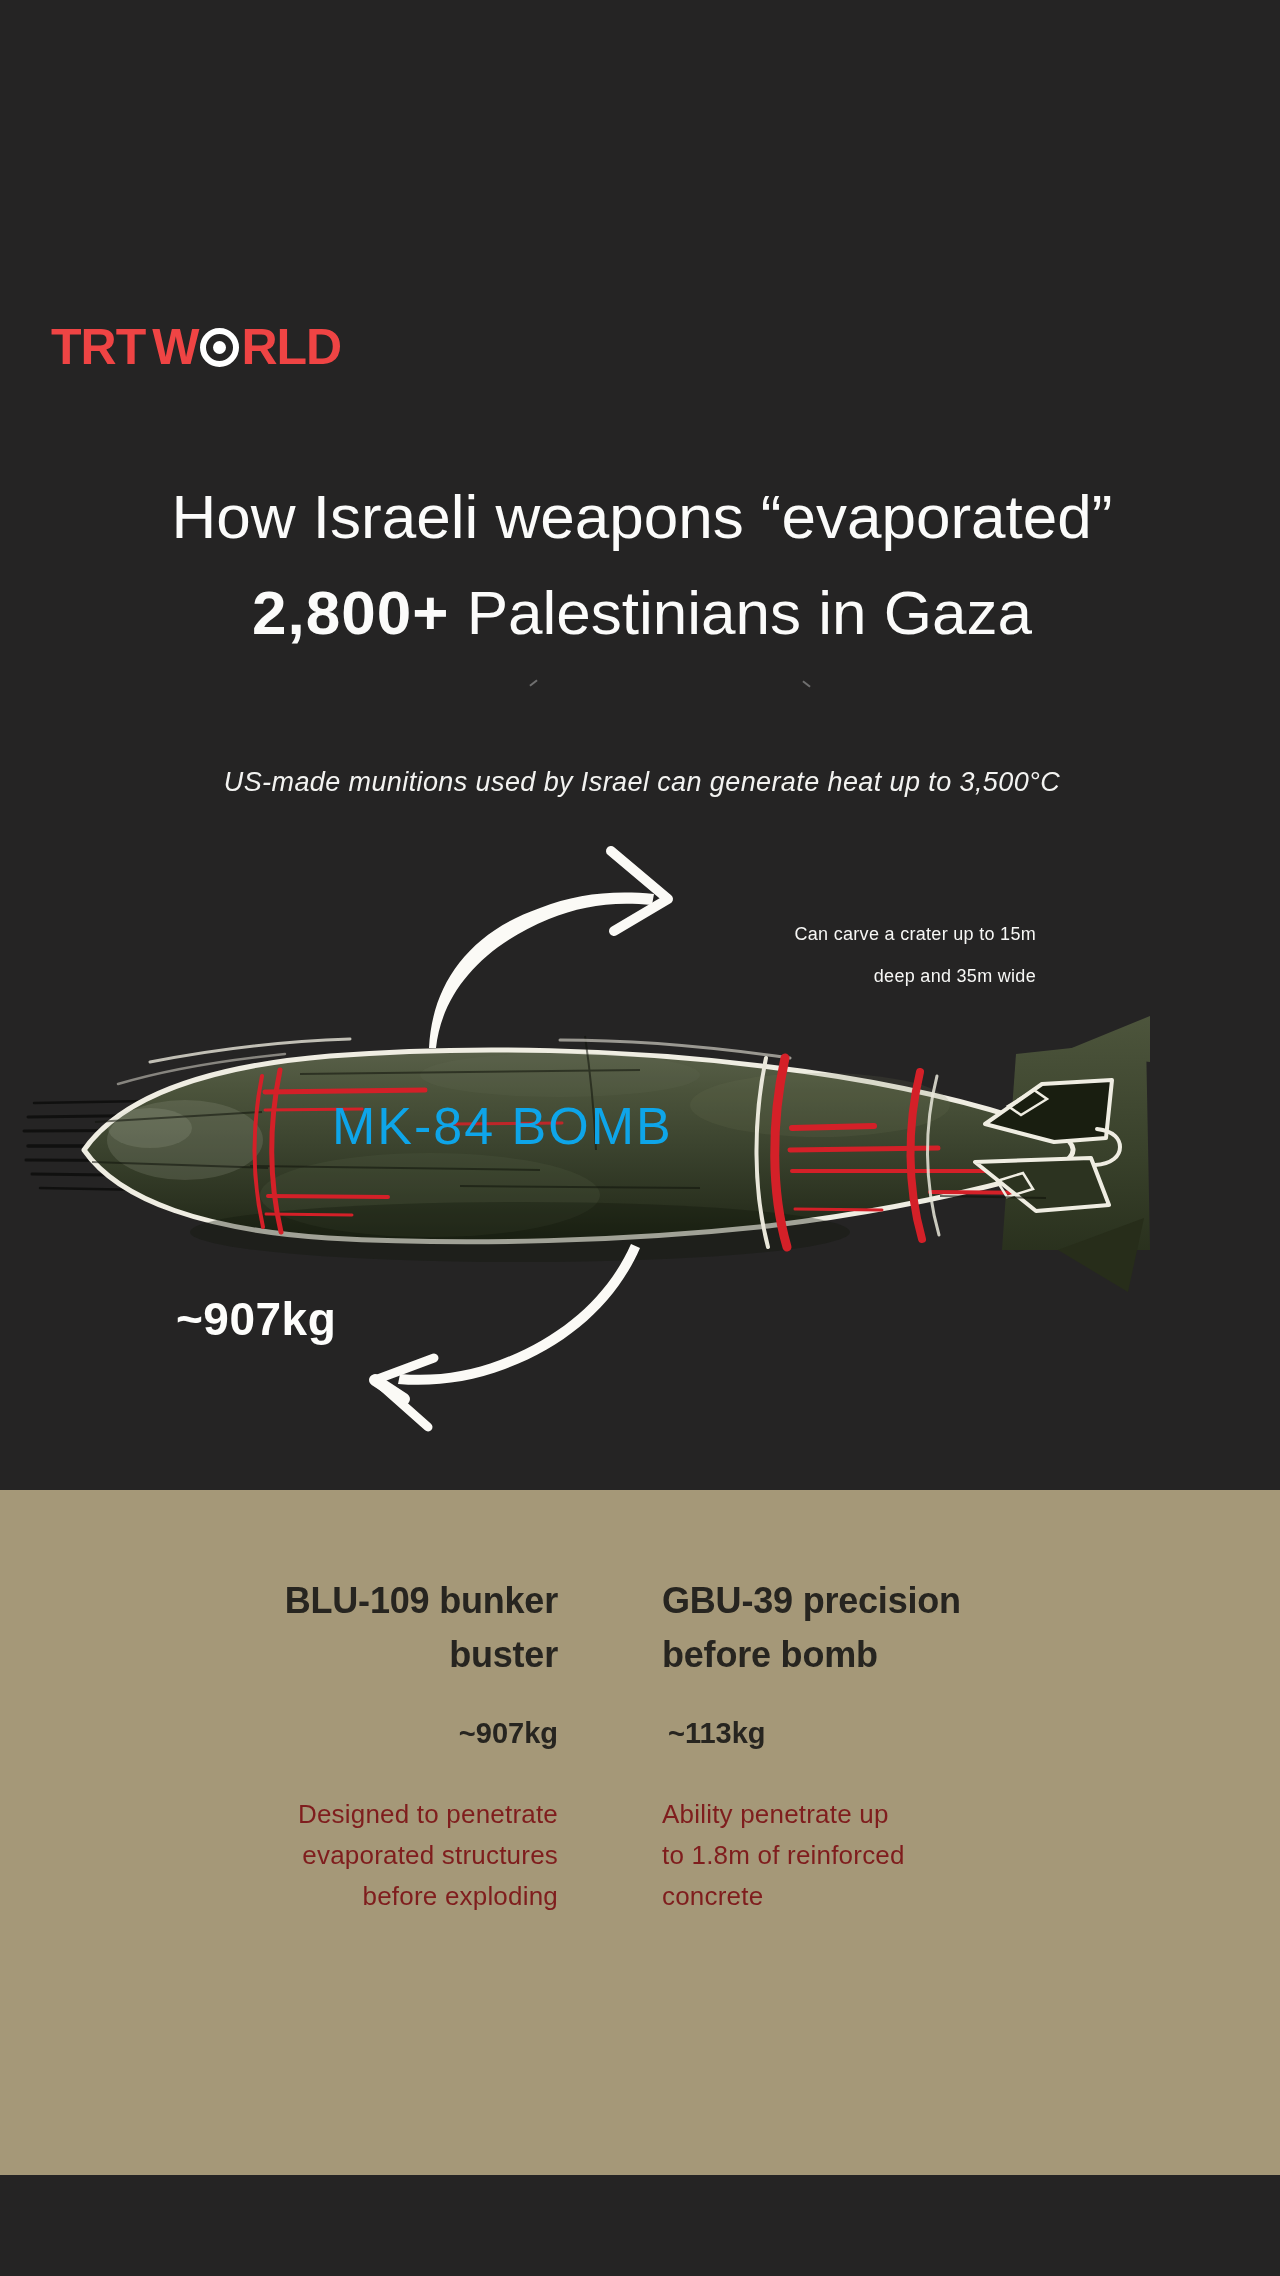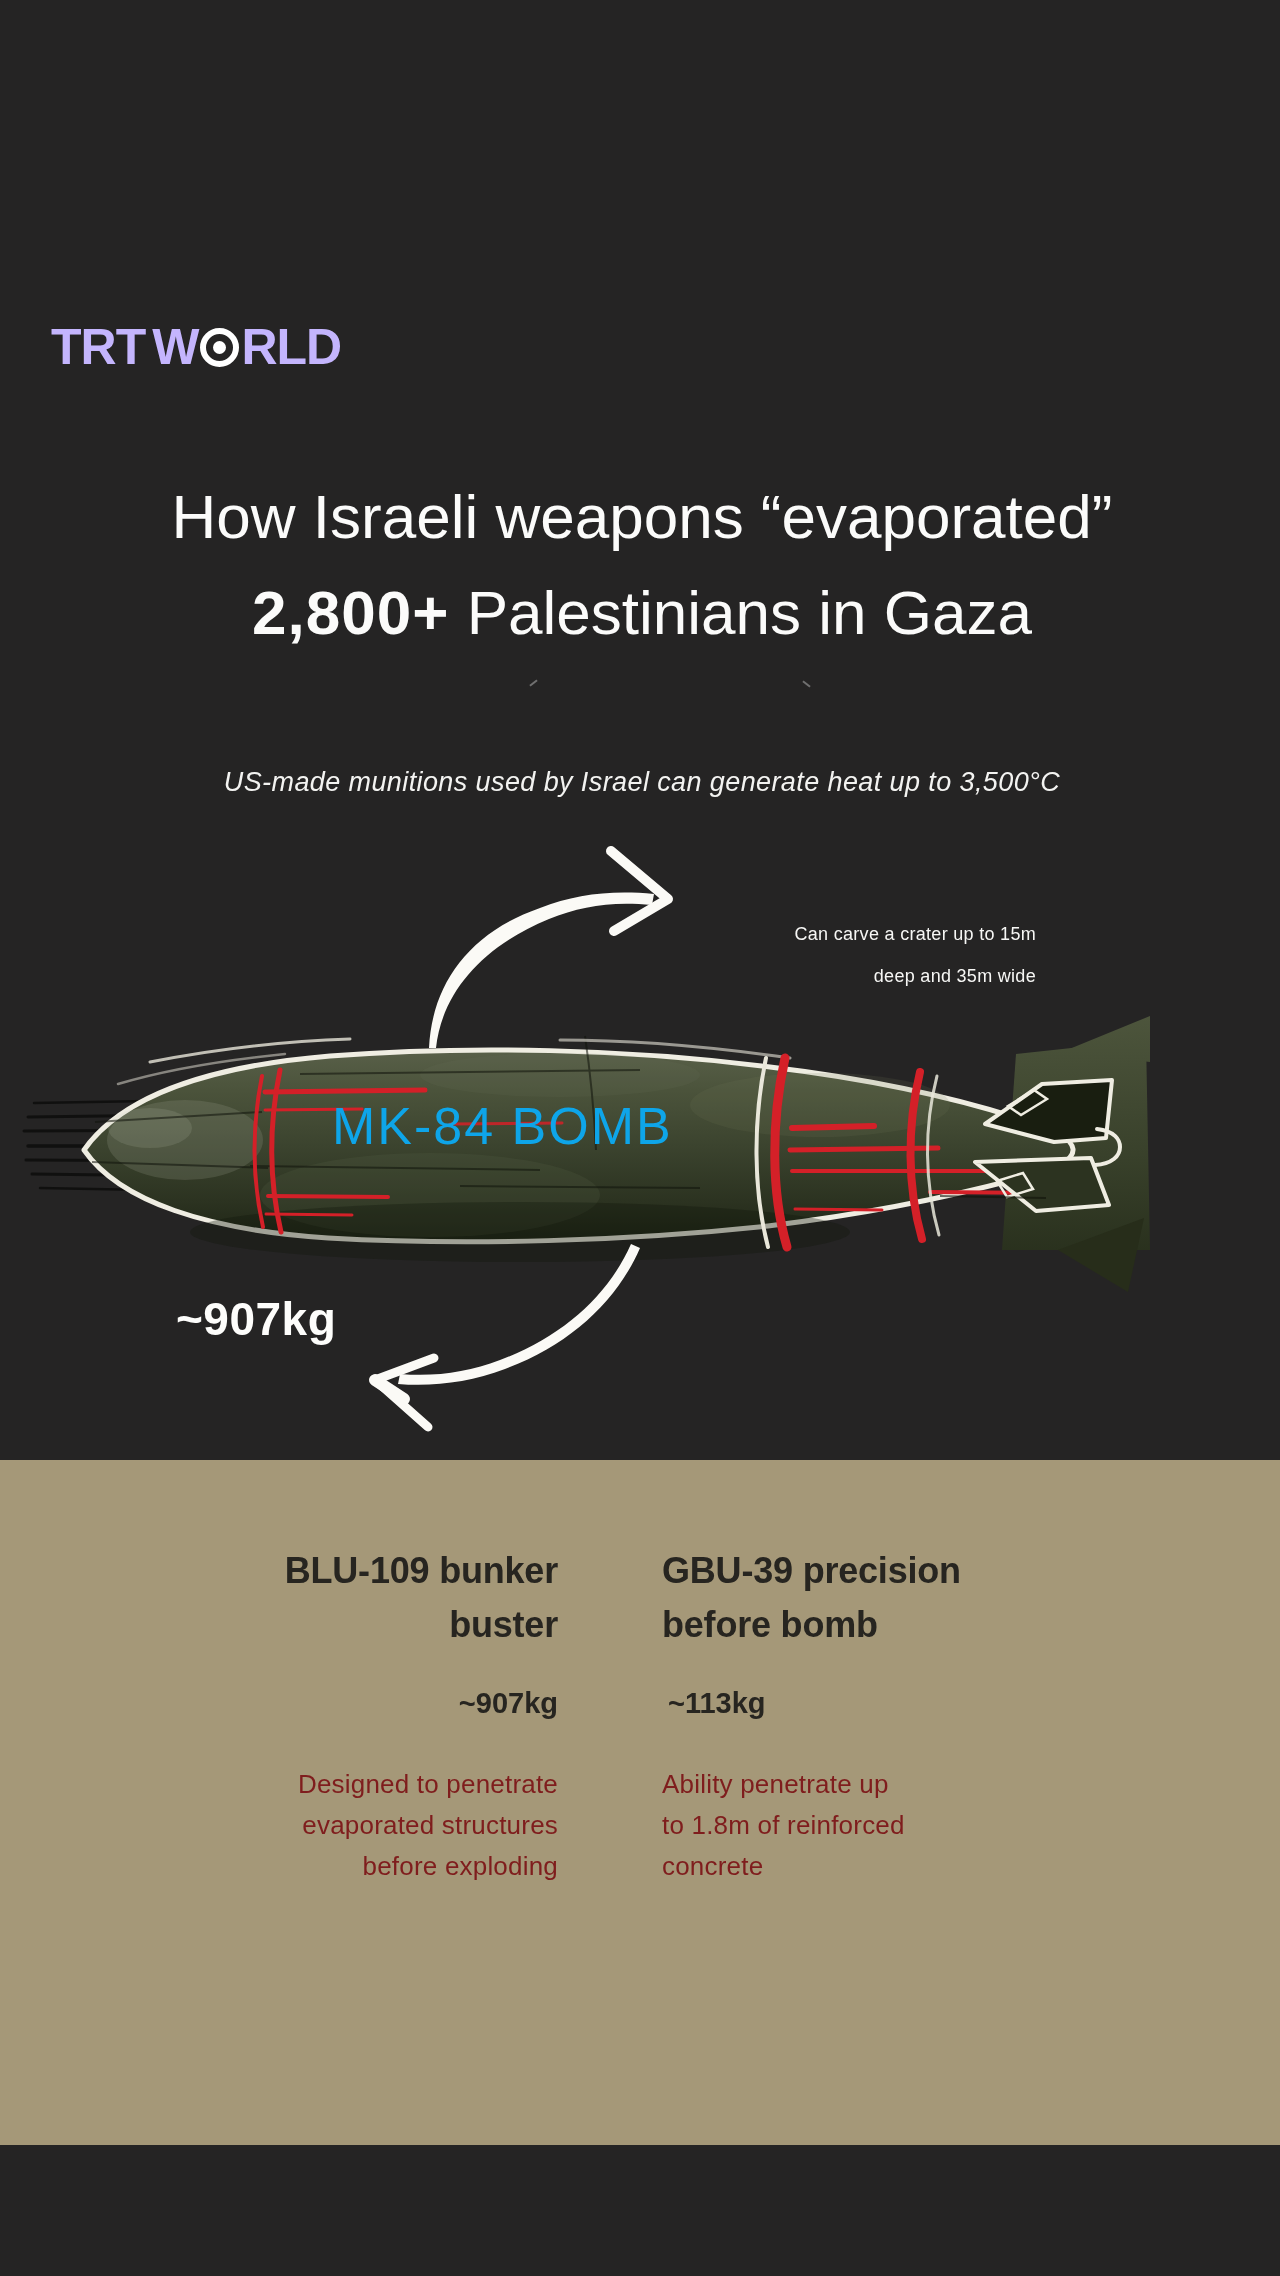--- a/index.html
+++ b/index.html
@@ -1,24 +1,24 @@
 <!DOCTYPE html>
 <html><head>
 <meta charset="utf-8">
 <style>
   * { margin:0; padding:0; box-sizing:border-box; }
   html,body { width:1280px; }
   body { font-family:"Liberation Sans", sans-serif; background:#252424; }
   .poster { position:relative; width:1280px; height:2276px; overflow:hidden; }
 
   .dark-section { position:absolute; left:0; top:0; width:1280px; height:1453px; background:#252424; }
-  .tan-section  { position:absolute; left:0; top:1460px; width:1280px; height:685px; background:#a59878; }
+  .tan-section  { position:absolute; left:0; top:1490px; width:1280px; height:685px; background:#a59878; }
 
   
-  .logo { position:absolute; left:51px; top:324px; display:flex; align-items:center; height:46px; color:#c4b5fd; }
+  .logo { position:absolute; left:51px; top:324px; display:flex; align-items:center; height:46px; color:#ef4444; }
   .logo .trt   { font-size:50px; font-weight:700; letter-spacing:-1px; margin-right:7px; }
   .logo .wpart { font-size:50px; font-weight:700; letter-spacing:-1px; }
   .globe { display:inline-block; width:39px; height:39px; border:6px solid #ffffff; border-radius:50%;
            position:relative; margin:0 2px; }
   .globe .dot { position:absolute; left:50%; top:50%; width:13px; height:13px; margin:-6.5px 0 0 -6.5px;
                 background:#ffffff; border-radius:50%; }
 
   
   .title-line1 { position:absolute; left:0; top:480px; width:1284px; text-align:center;
                  font-size:62px; font-weight:400; line-height:74px; color:#fbfbfa; letter-spacing:0px; }

